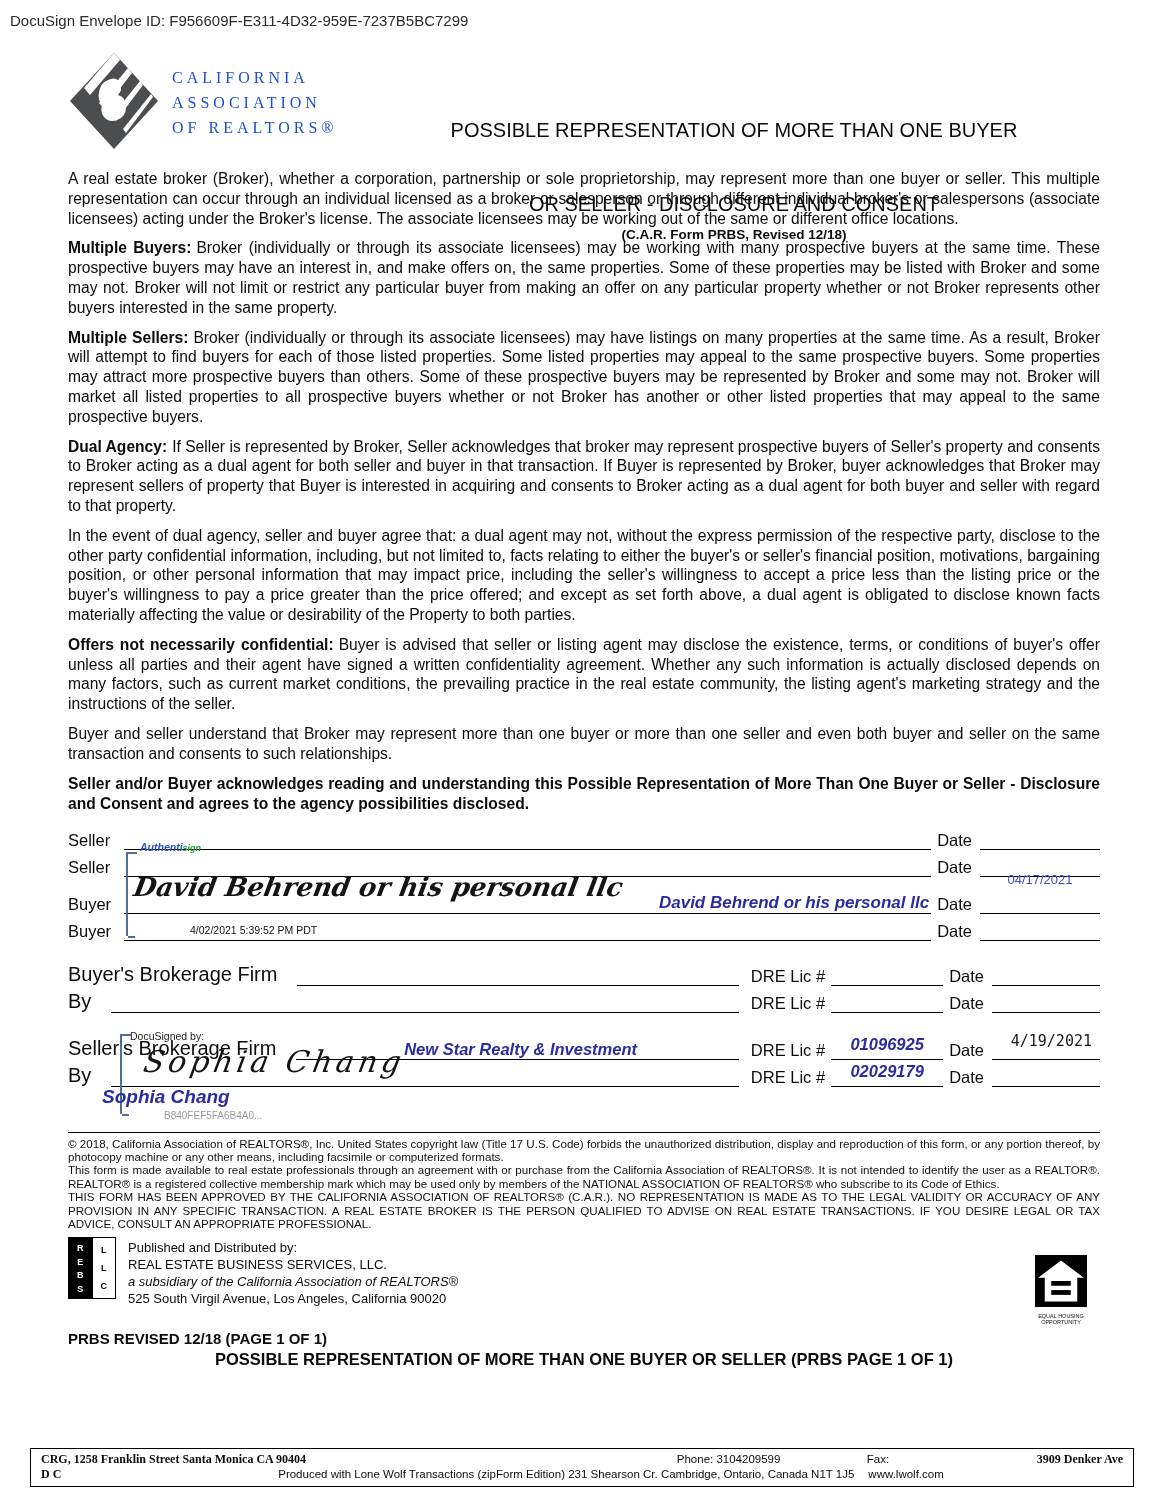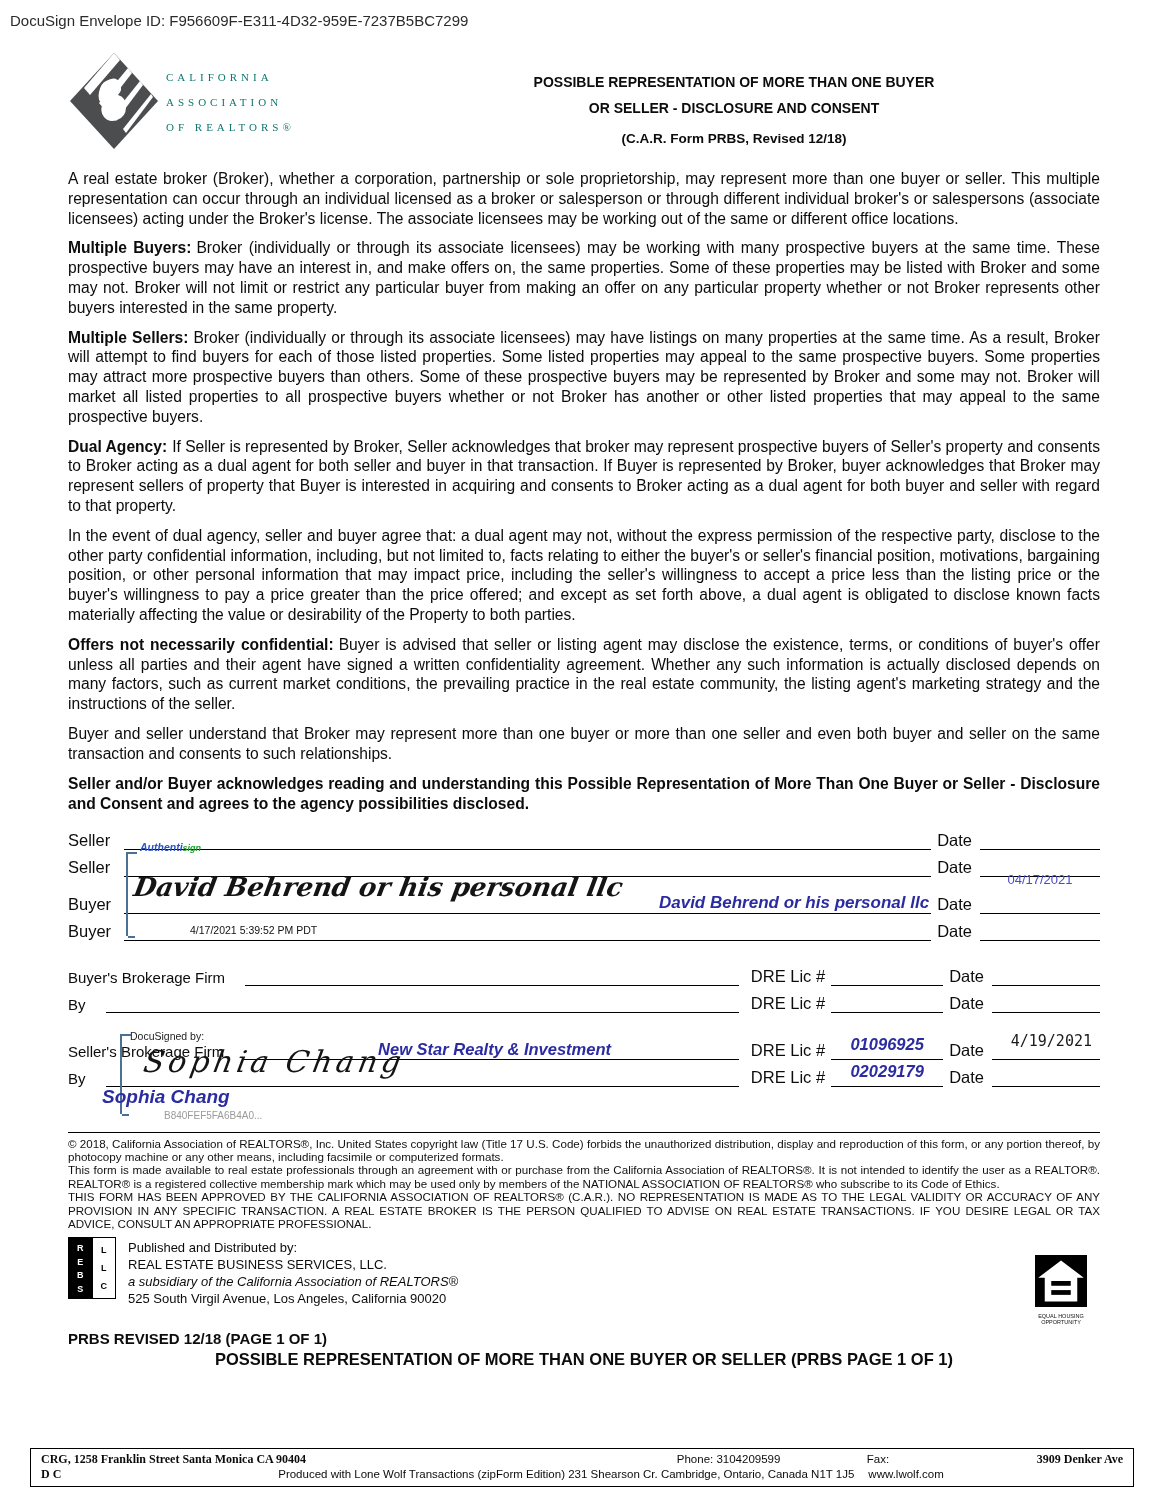--- a/index.html
+++ b/index.html
@@ -4,24 +4,24 @@
 <style>
   html,body{margin:0;padding:0;background:#fff;}
   .page{position:relative;width:1166px;height:1511px;background:#fff;overflow:hidden;
         font-family:"Liberation Sans", sans-serif;color:#0c0c0c;}
   .content{padding:12px 66px 0 68px;}
   .envelope{font-size:15px;color:#2b2b2b;margin-left:-58px;}
 
   
   .header{display:flex;margin-top:22px;height:108px;}
   .logoBlock{display:flex;flex:none;width:300px;}
-  .logoText{font-family:"Liberation Serif", serif;color:#0f766e;font-size:11px;
-            letter-spacing:4px;line-height:25px;padding-top:14px;margin-left:6px;white-space:nowrap;}
+  .logoText{font-family:"Liberation Serif", serif;color:#1d4ed8;font-size:16px;
+            letter-spacing:4px;line-height:25px;padding-top:14px;margin-left:12px;white-space:nowrap;}
   .titleBlock{flex:1;text-align:center;padding-top:18px;}
-  .titleBlock .t1{font-size:14px;font-weight:bold;line-height:26px;}
+  .titleBlock .t1{font-size:20px;font-weight:normal;line-height:26px;margin-top:48px;}
   .titleBlock .sub{font-size:13.5px;font-weight:bold;margin-top:10px;}
 
   
   .paras{margin-top:10px;}
   .para{font-size:15.6px;line-height:19.8px;text-align:justify;margin-bottom:10px;}
   .lead{font-weight:bold;margin-right:5px;}
   .lead:empty{display:none;margin:0;}
   .ack{font-size:15.6px;line-height:20px;font-weight:bold;text-align:justify;margin:2px 0 12px;}
 
   
@@ -44,21 +44,21 @@
   .authenti{position:absolute;font-size:10.5px;font-weight:bold;font-style:italic;color:#2a52c0;white-space:nowrap;}
   .authenti .grn{color:#1f9d2f;font-size:9px;}
   .stamp-ts{position:absolute;font-size:10.5px;color:#111;white-space:nowrap;}
   .sig-id{position:absolute;font-size:10px;color:#9a9a9a;white-space:nowrap;}
   .dsLabel{position:absolute;font-size:10.5px;color:#222;white-space:nowrap;}
 
   
   .brk-block{position:relative;margin-top:16px;height:168px;}
   .brk-row{display:flex;align-items:flex-end;height:24px;margin-bottom:3px;position:relative;}
   .brk-row.gap{height:20px;border:none;margin:0;}
-  .brk-label{flex:none;font-size:15px;margin-right:20px;white-space:nowrap;}
+  .brk-label{flex:none;font-size:20px;margin-right:20px;white-space:nowrap;}
   .dre-label{flex:none;font-size:16.5px;margin:0 6px 0 12px;white-space:nowrap;}
   .dreline{flex:none;width:112px;text-align:center;}
   .dline2{flex:none;width:108px;}
   .blueVal{font-size:16.5px;font-weight:bold;font-style:italic;color:#2b2ba2;line-height:19px;}
   .firmVal{padding-left:6px;}
   .sellerDate{position:absolute;right:8px;top:70px;font-family:"DejaVu Sans Mono", monospace;
               font-size:15px;color:#1a1a1a;}
   .typedSophia{position:absolute;left:34px;top:124px;font-size:19px;font-weight:bold;font-style:italic;color:#2b2ba2;}
 
   
@@ -166,21 +166,21 @@
         <div class="fill-line main"></div>
         <span class="date-label">Date</span>
         <div class="fill-line dline"></div>
       </div>
 
       <div class="bracket" style="left:58px;top:26px;height:84px;"></div>
       <div class="authenti" style="left:72px;top:15px;">
         <span>Authenti</span><span class="grn">sign</span>
       </div>
       <span class="script" style="position:absolute;left:66px;top:46px;font-size:26px;">David Behrend or his personal llc</span>
-      <span class="stamp-ts" style="left:122px;top:98px;">4/17/2021 5:39:52 PM PDT</span>
+      <span class="stamp-ts" style="left:122px;top:98px;">4/02/2021 5:39:52 PM PDT</span>
     </div>
 
     <div class="brk-block">
       <div class="brk-row">
         <span class="brk-label">Buyer's Brokerage Firm</span>
         <div class="fill-line main"></div>
         <span class="dre-label">DRE Lic #</span>
         <div class="fill-line dreline"></div>
         <span class="date-label">Date</span>
         <div class="fill-line dline2"></div>

